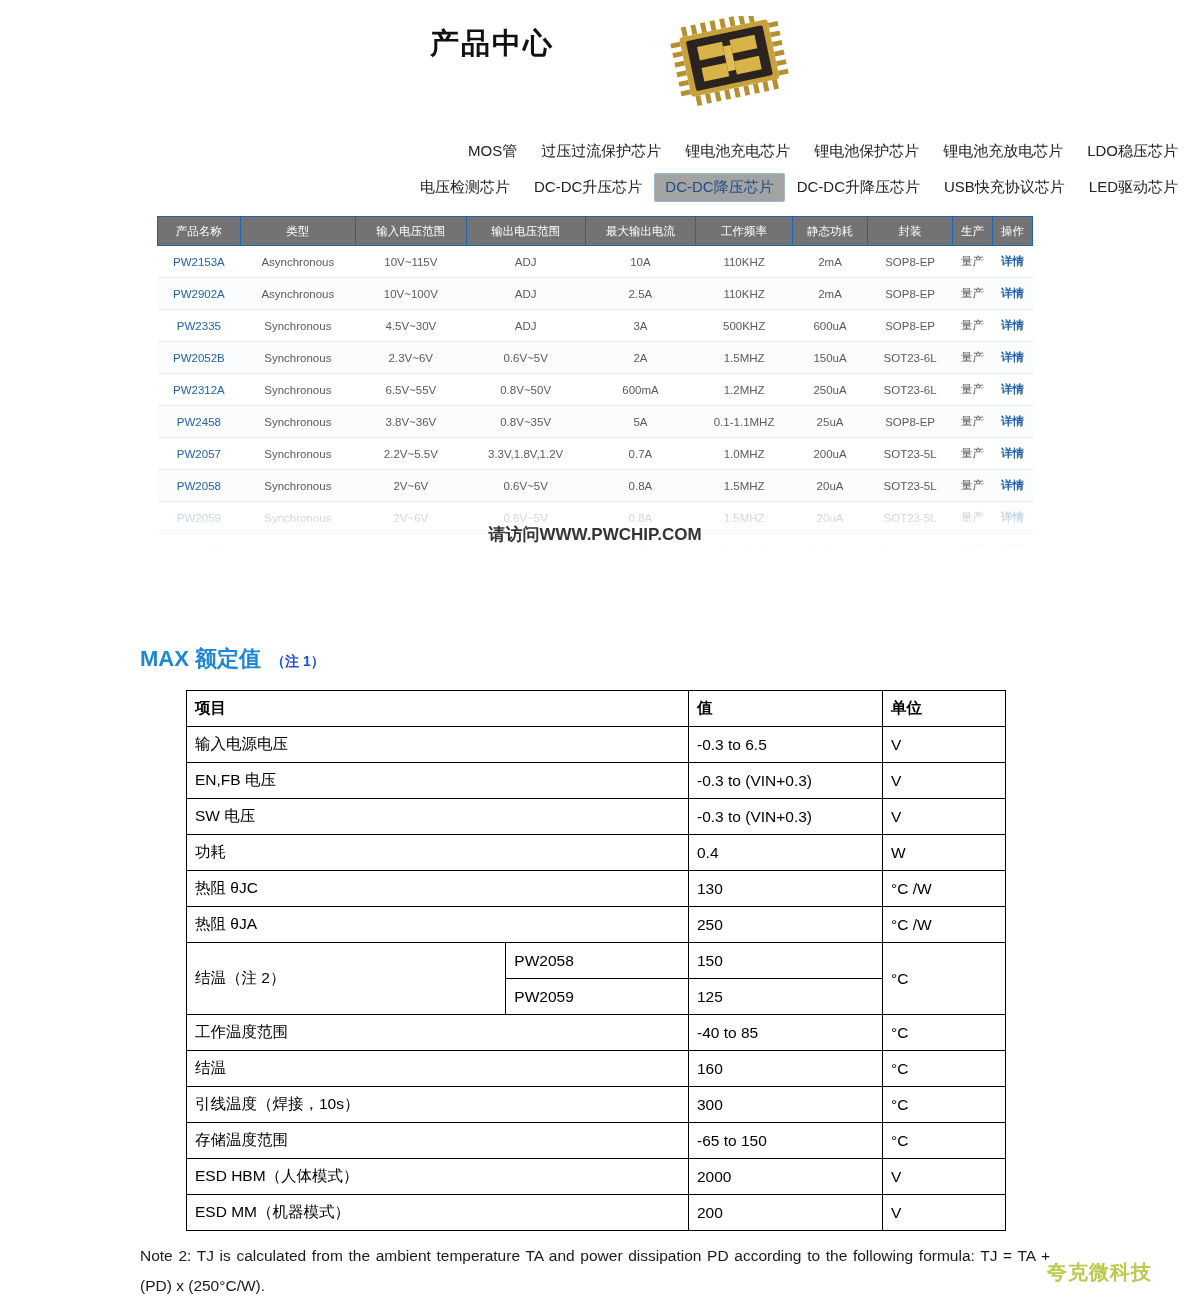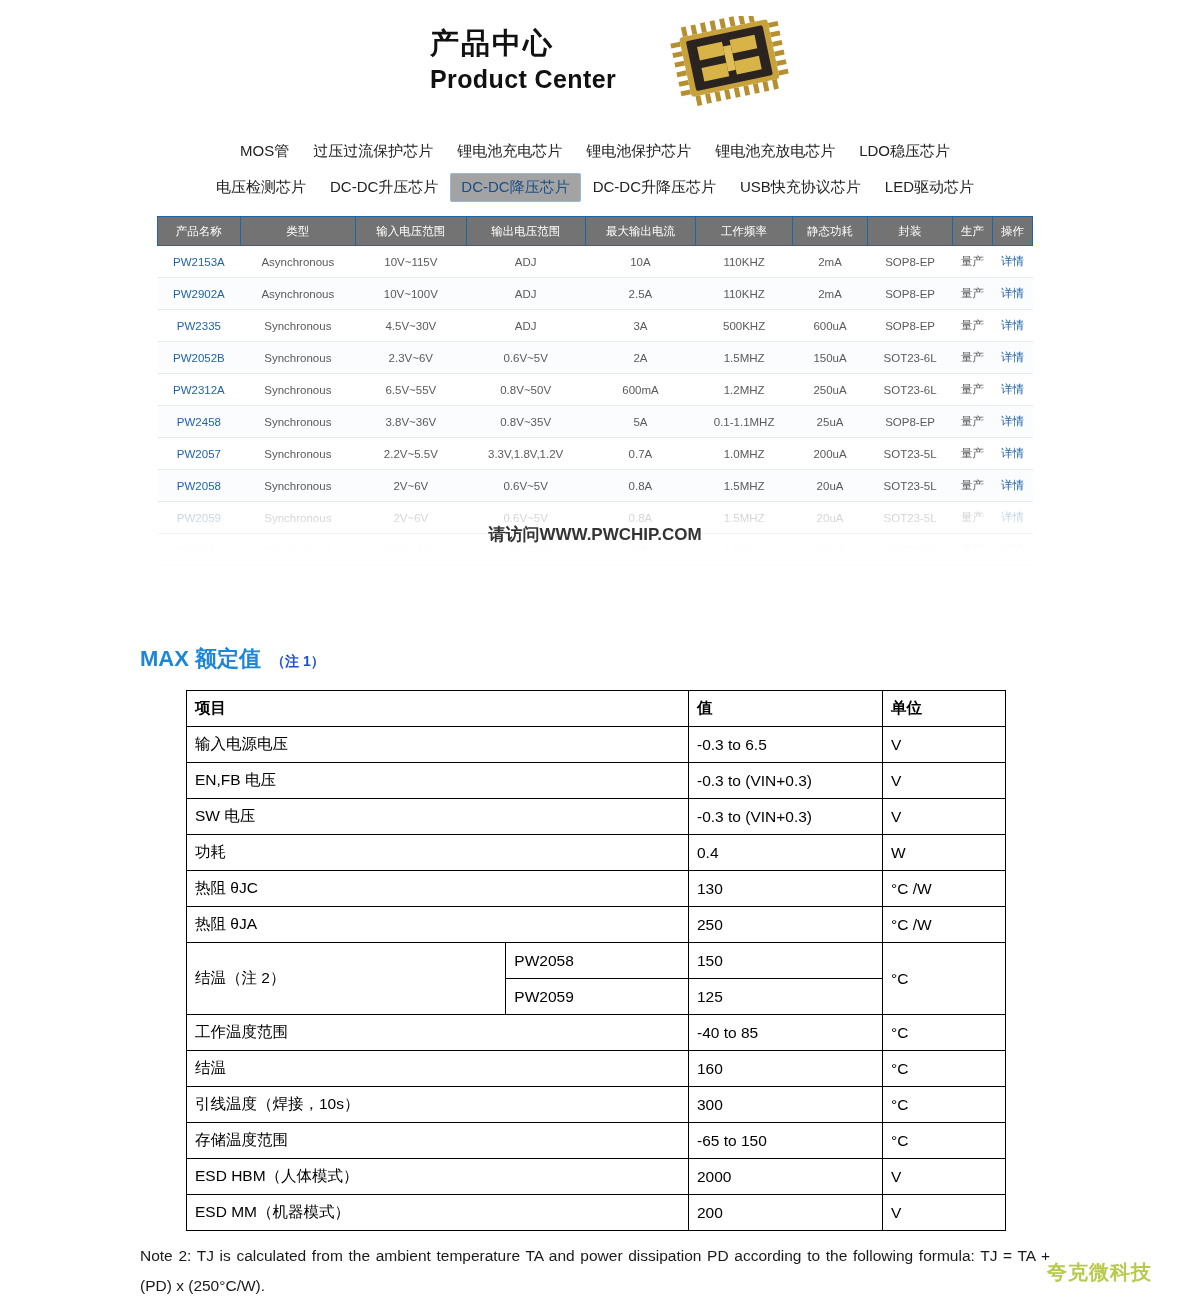--- a/index.html
+++ b/index.html
@@ -35,21 +35,21 @@
     width:140px;height:90px;
   }
 
   
   .cats{
     width:100%;
     text-align:center;
     margin-top:18px;
   }
   .cat-row{
-    display:flex;justify-content:center;align-items:center;
+    display:flex;justify-content:flex-end;align-items:center;
     gap:0px;
     margin-bottom:8px;
   }
   .cat{
     font-size:15px;color:#222;padding:4px 12px;white-space:nowrap;
   }
   .cat.selected{
     border:1px solid #9ab7d6;
     background:#a3a3a3;
     color:#1a4f86;
@@ -69,21 +69,21 @@
   table.ptable th{
     background:#737373;color:#fff;font-weight:normal;
     height:26px;border:1px solid #1f63a8;
     font-size:11.5px;
   }
   table.ptable td{
     height:29px;text-align:center;border-bottom:1px solid #e3eaf2;
     color:#5a5a5a;font-size:11.5px;
   }
   table.ptable td.name{color:#1f63a8;}
-  table.ptable td.act{color:#1f63a8;}
+  table.ptable td.act{color:#1f63a8;font-weight:bold;}
   table.ptable tr:nth-child(even) td{background:#fbfcfe;}
   .fade-row td{opacity:0.28;}
   .fade-row2 td{opacity:0.12;}
   .visit{
     position:absolute;
     left:0;right:0;
     bottom:20px;
     text-align:center;
     font-size:17px;color:#333;font-weight:bold;
   }
@@ -133,21 +133,20 @@
     color:#b9c94b;font-size:20px;font-weight:bold;
     letter-spacing:1px;
   }
 </style>
 </head>
 <body>
 
 <div class="banner">
   <div class="banner-text">
     <div class="banner-cn">产品中心</div>
-    <div class="banner-en">Product Center</div>
   </div>
   <svg class="chip-img" viewBox="0 0 140 92">
     <g transform="rotate(-12 70 46)">
       <rect x="24" y="12" width="92" height="62" rx="3" fill="#c8a13a"></rect>
       <rect x="30" y="17" width="80" height="52" rx="2" fill="#2a2320"></rect>
       <rect x="40" y="25" width="26" height="14" fill="#d8b347"></rect>
       <rect x="74" y="25" width="26" height="14" fill="#d8b347"></rect>
       <rect x="40" y="47" width="26" height="14" fill="#d8b347"></rect>
       <rect x="74" y="47" width="26" height="14" fill="#d8b347"></rect>
       <rect x="66" y="30" width="8" height="26" fill="#e0be55"></rect>

